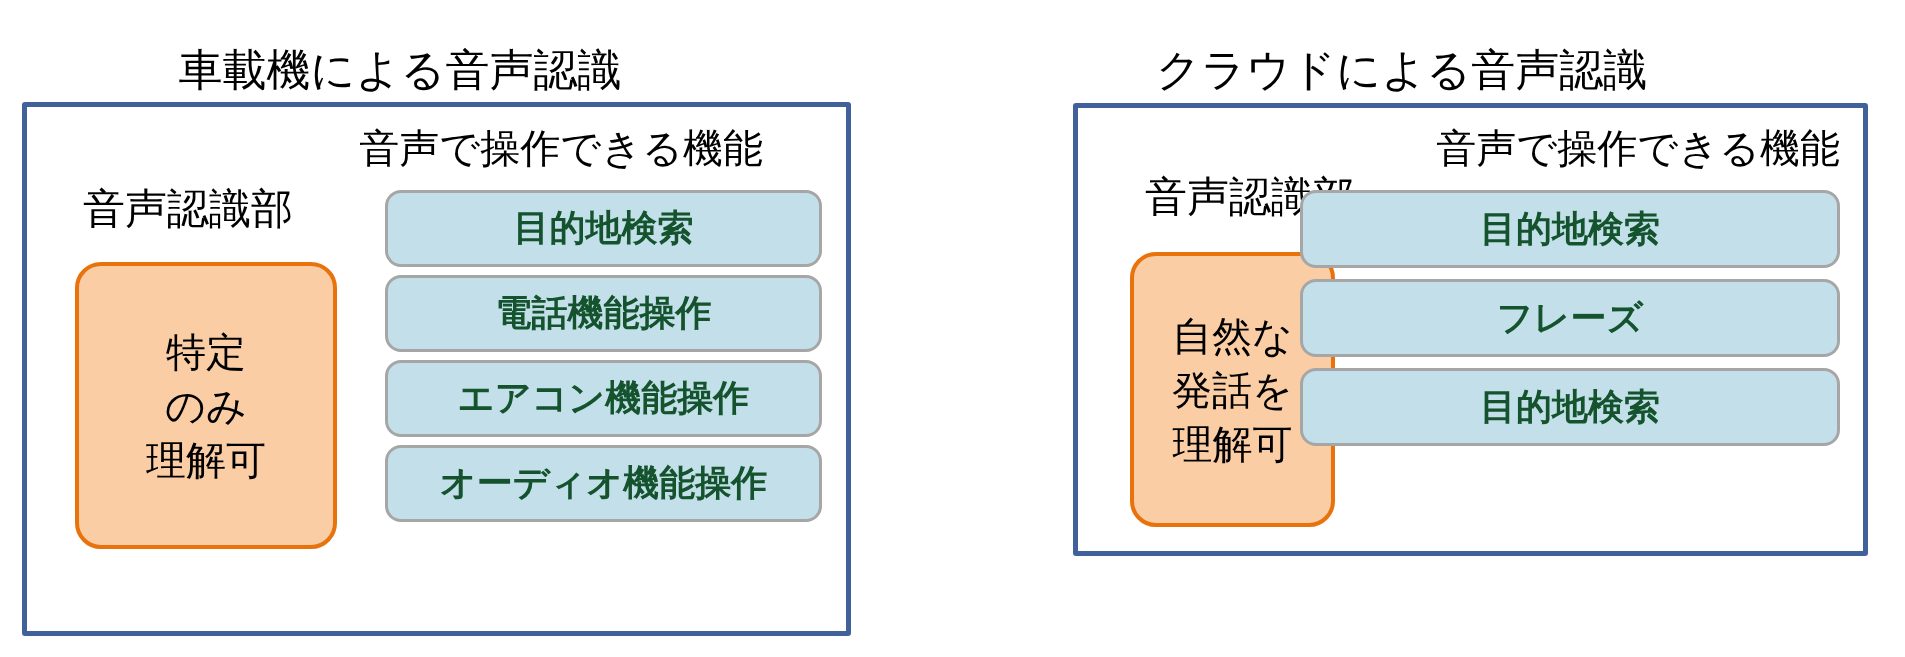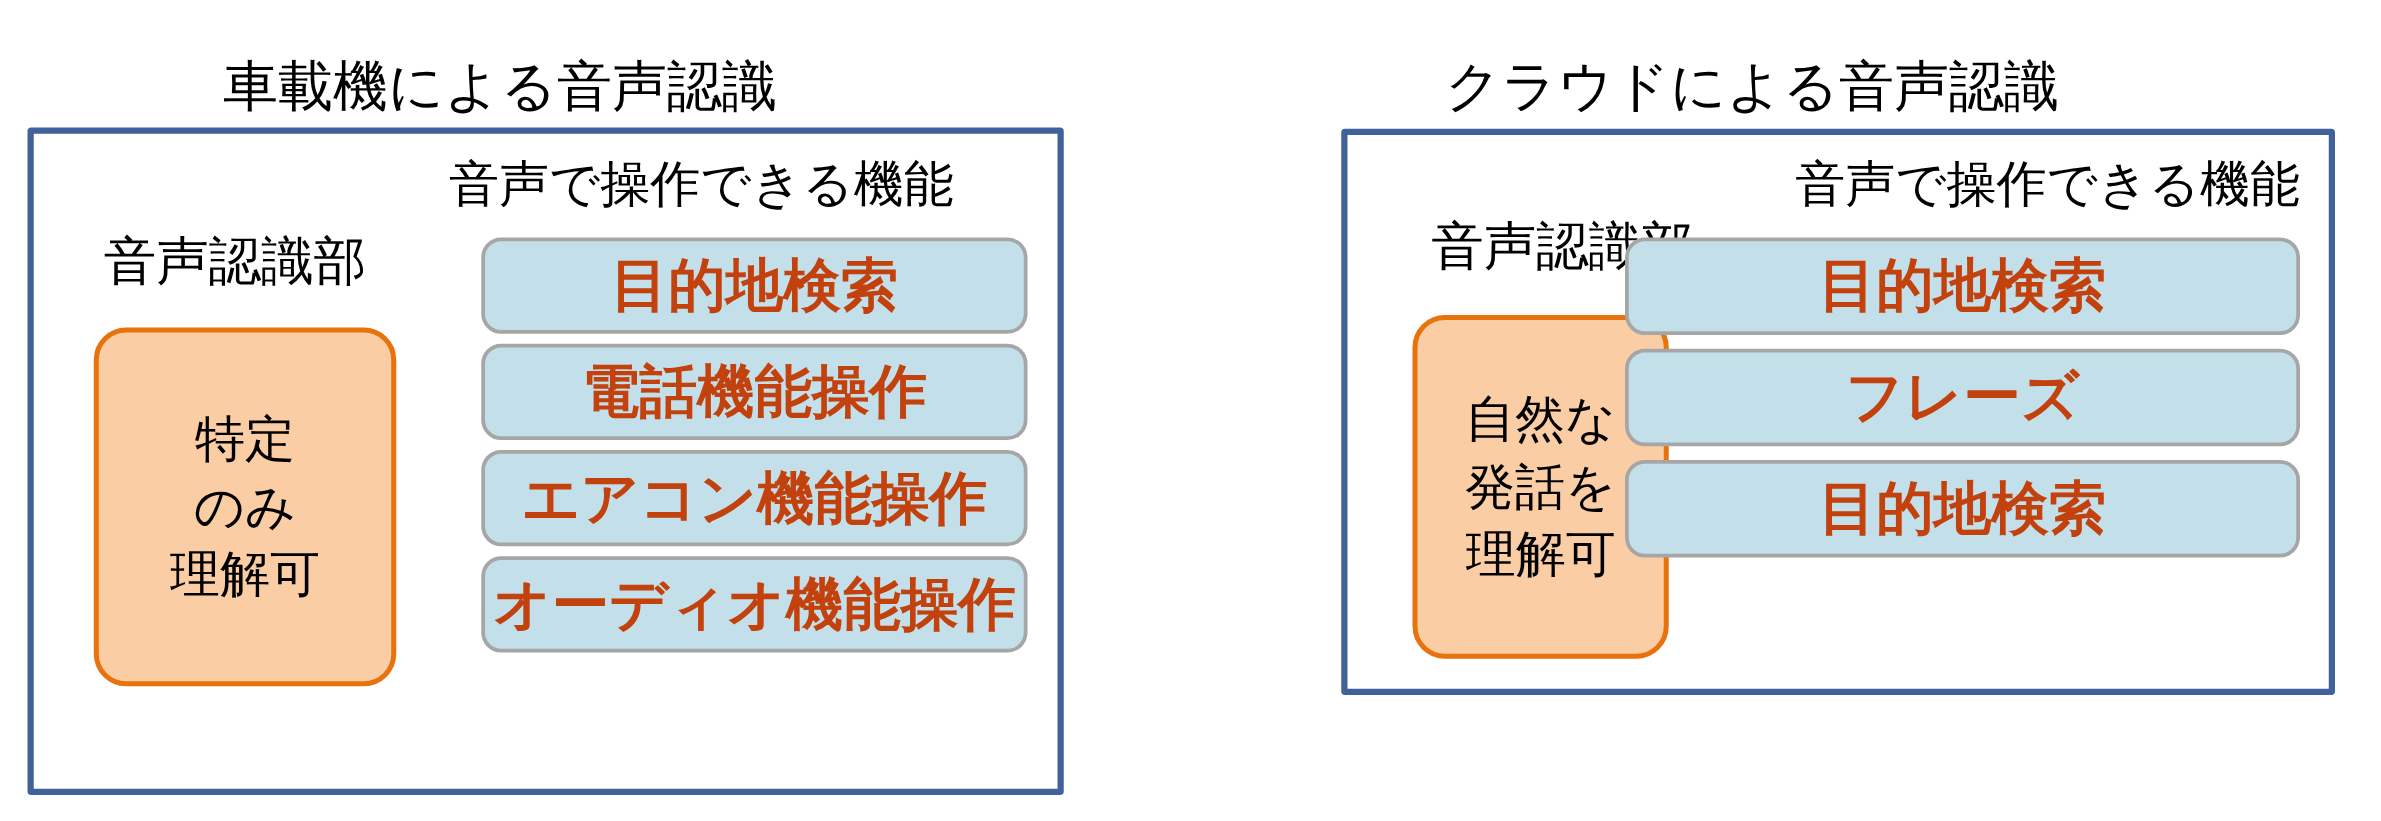--- a/index.html
+++ b/index.html
@@ -61,44 +61,44 @@
     flex-direction: column;
   }
   .function-box {
     border: 3px solid #A6A6A6;
     border-radius: 16px;
     background: #C3E0EA;
     box-sizing: border-box;
     display: flex;
     align-items: center;
     justify-content: center;
-    font-size: 46px;
+    font-size: 36px;
     font-weight: bold;
-    color: #c2410c;
+    color: #14532d;
     text-align: center;
     white-space: nowrap;
     margin-left: 32px;
   }
   .functions-col.left .function-box { height: 77px; }
   .functions-col.left { gap: 8px; }
   .functions-col.right .function-box { height: 78px; }
   .functions-col.right { gap: 11px; }
 </style>
 </head>
 <body>
 
 <div class="canvas">
 
   <div class="panel-title" style="left:60px; top:6px; width:680px;">車載機による音声認識</div>
 
   <div class="outer-box" style="left:22px; top:102px; width:829px; height:534px;"></div>
 
   <div class="section-label" style="left:38px; top:186px; width:255px;">音声認識部</div>
 
-  <div class="recognizer-box" style="left:75px; top:262px; width:242px; height:287px;">
+  <div class="recognizer-box" style="left:75px; top:262px; width:262px; height:287px;">
     <span>特定</span>
     <span>のみ</span>
     <span>理解可</span>
   </div>
 
   <div class="section-label" style="left:353px; top:126px; width:410px; font-size:40px;">音声で操作できる機能</div>
 
   <div class="functions-col left" style="left:353px; top:190px; width:469px;">
     <div class="function-box">目的地検索</div>
     <div class="function-box">電話機能操作</div>

